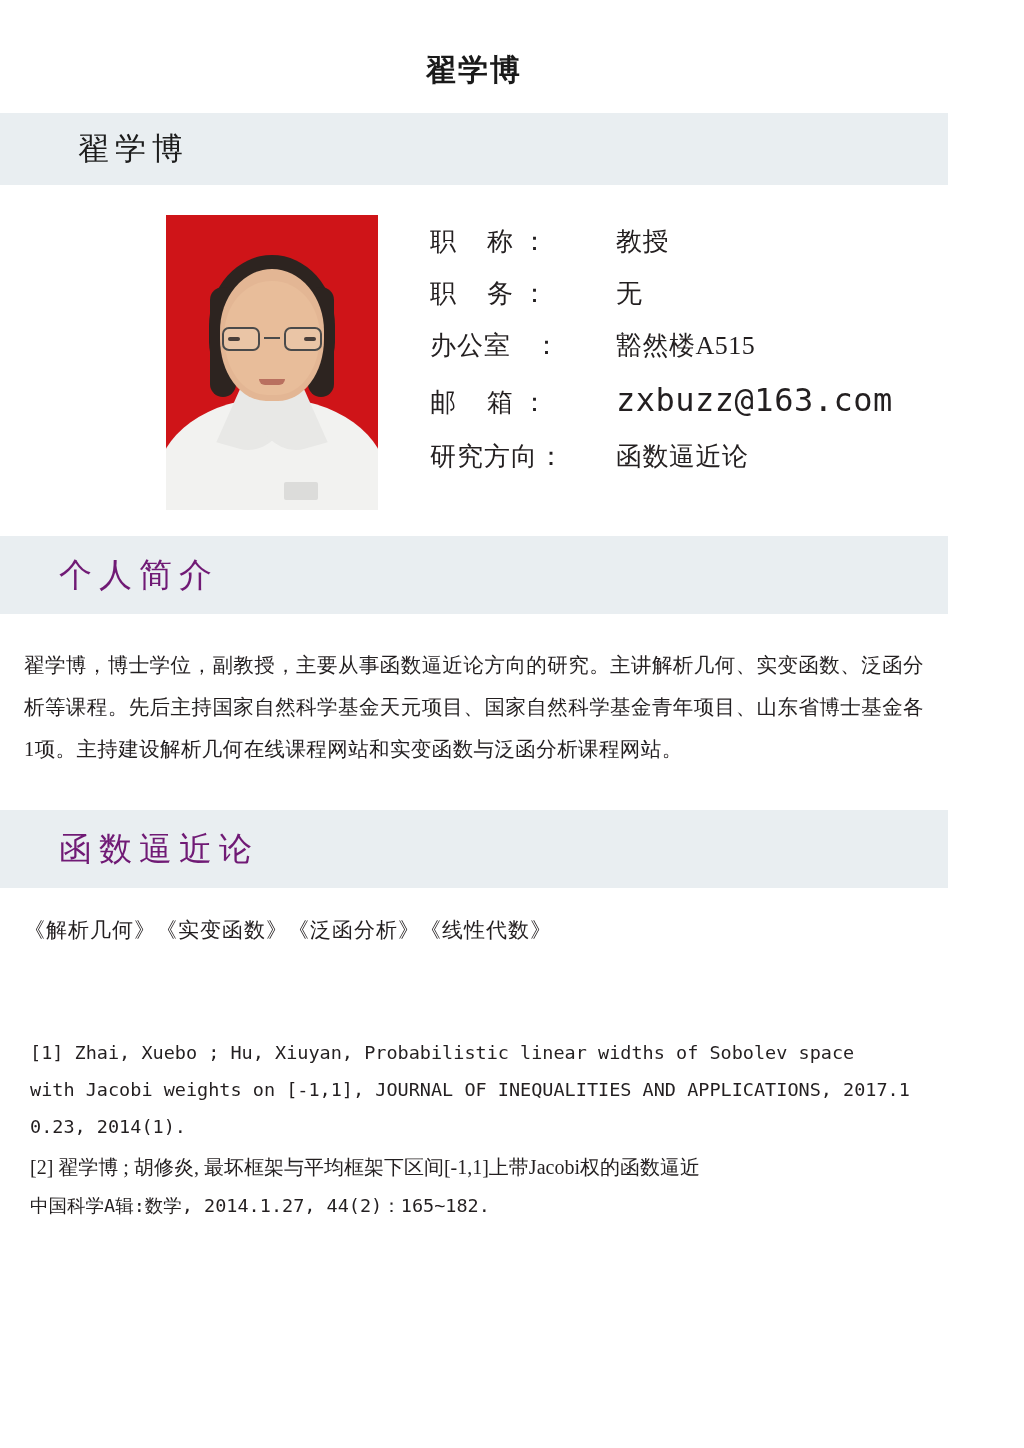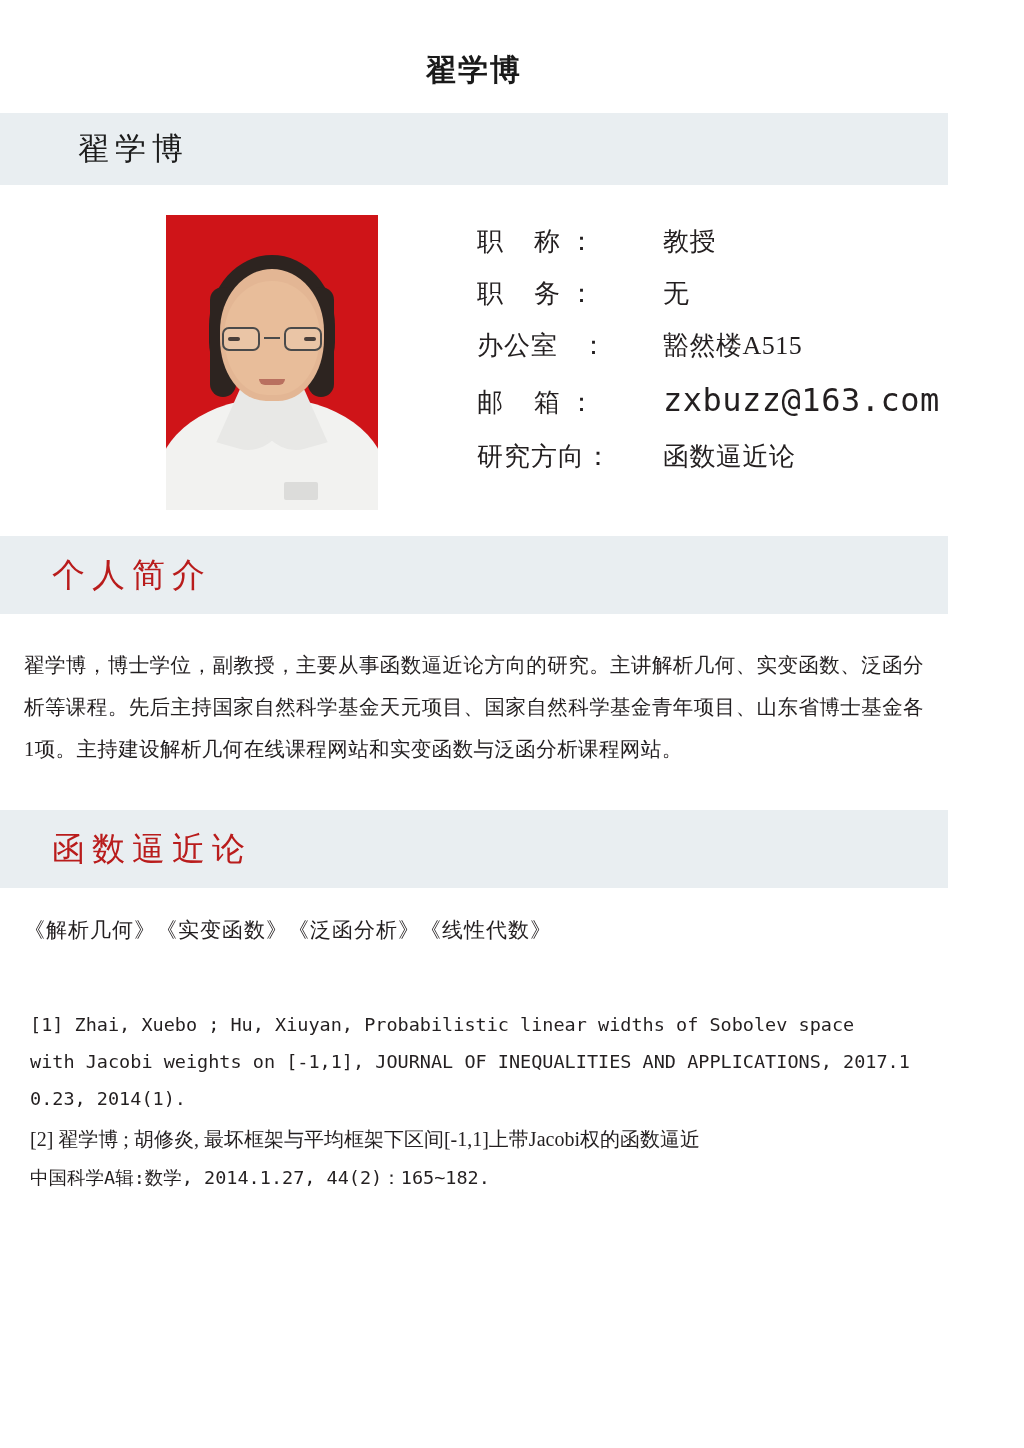--- a/index.html
+++ b/index.html
@@ -44,21 +44,22 @@
   }
   .section-band {
     height: 78px;
     display: flex;
     align-items: center;
     padding-left: 52px;
   }
   .section-band .sec-title {
     font-size: 33px;
     letter-spacing: 7px;
-    color: #b91c1c;
+    color: #701a75;
+    margin-left: 7px;
   }
 
   .profile {
     display: flex;
     padding: 30px 0 26px 0;
   }
   .photo-wrap {
     width: 212px;
     margin-left: 166px;
     flex: 0 0 auto;
@@ -176,21 +177,20 @@
     align-items: baseline;
     margin-bottom: 18px;
     font-size: 26px;
     line-height: 1.3;
   }
   .info-label {
     width: 186px;
     flex: 0 0 auto;
     letter-spacing: 1px;
     white-space: pre;
-    margin-left: 47px;
   }
   .info-value {
     letter-spacing: 0.5px;
   }
   .mono {
     font-family: "DejaVu Sans Mono", "Liberation Mono", monospace;
     font-size: 32px;
   }
 
   .body-text {
@@ -203,20 +203,21 @@
   .courses {
     padding: 28px 24px 44px 24px;
     font-size: 21px;
     letter-spacing: 1px;
   }
   .pubs {
     padding: 18px 24px 60px 30px;
     font-family: "DejaVu Sans Mono", "Liberation Mono", monospace;
     font-size: 18.5px;
     line-height: 2.0;
+    margin-top: 28px;
   }
   .pub { margin-bottom: 2px; }
   .pub-cn { font-family: "Liberation Serif", "DejaVu Serif", serif; font-size: 20px; }
 </style>
 </head>
 <body>
 
 <div class="page">
 
   <div class="doc-title">翟学博</div>

